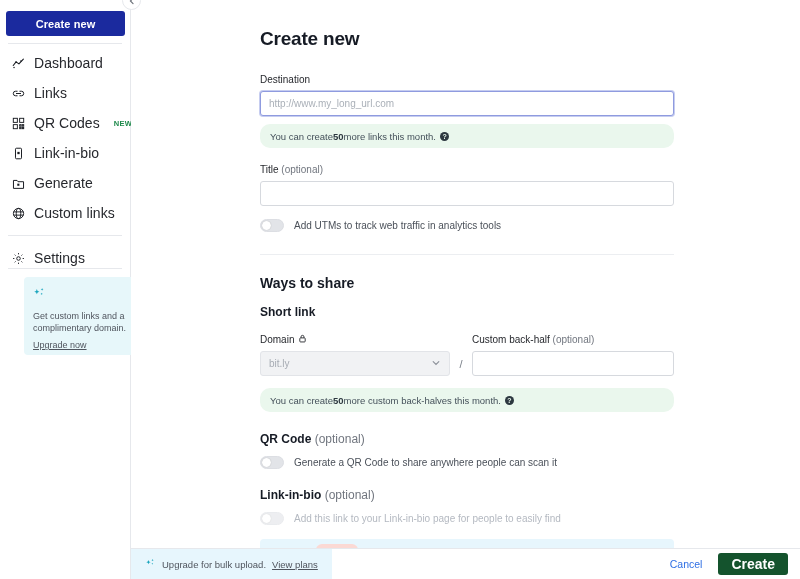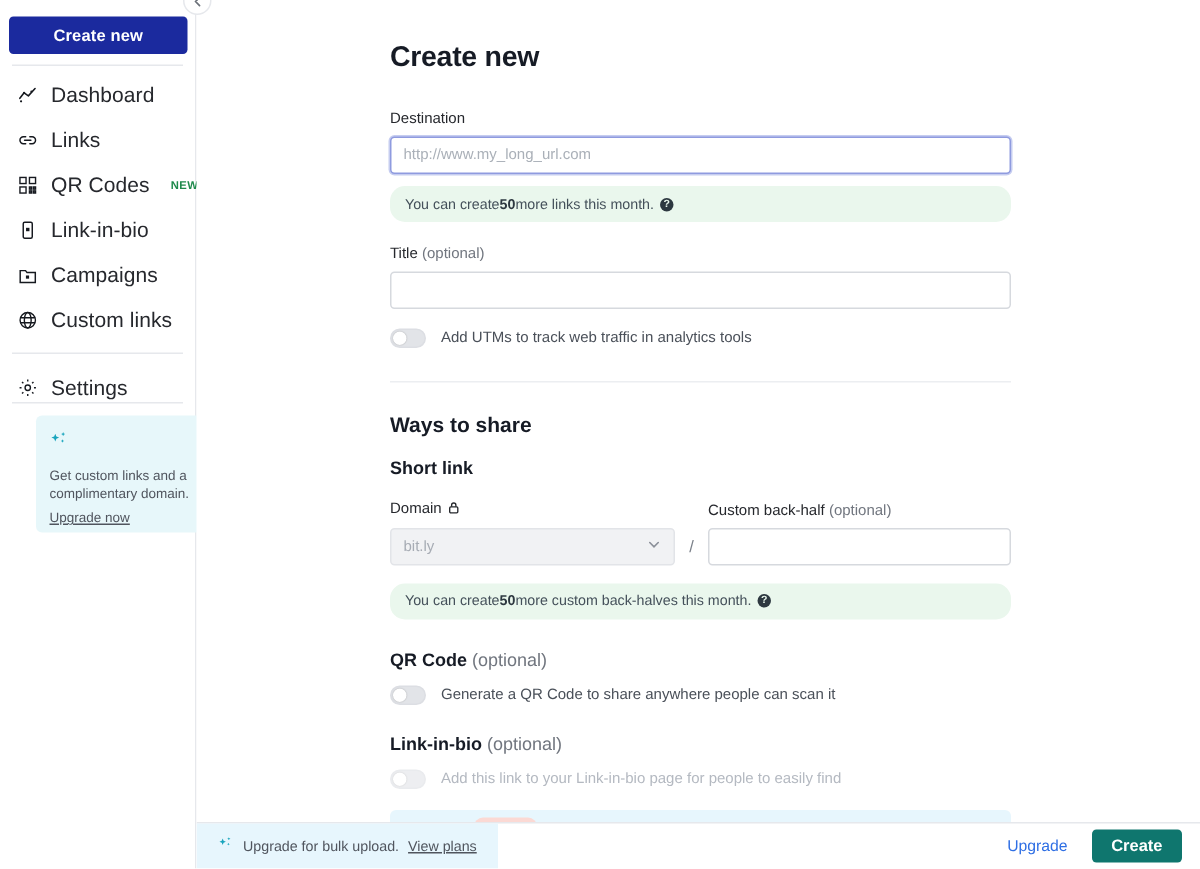--- a/index.html
+++ b/index.html
@@ -234,25 +234,25 @@
     text-decoration: underline; cursor: pointer; color: #50555e;
   }
   .footer-spacer { flex: 1; }
   .cancel-btn {
     background: none; border: none;
     font-family: "Liberation Sans", sans-serif;
     font-size: 10.5px; color: #2f6fe4;
     cursor: pointer; padding: 4px 10px;
   }
   .create-btn {
-    background: #0f766e; border: none;
+    background: #14532d; border: none;
     border-radius: 3px;
     color: #ffffff;
     font-family: "Liberation Sans", sans-serif;
-    font-size: 11px; font-weight: bold;
+    font-size: 14px; font-weight: bold;
     height: 22px; padding: 0 13px;
     cursor: pointer; margin-left: 6px;
   }
 </style>
 </head>
 <body>
 
 <div class="app">
 
   <aside class="sidebar">
@@ -314,21 +314,21 @@
         <span class="nav-label">Link-in-bio</span>
       </div>
 
       <div class="nav-item">
         <span class="nav-icon">
           <svg width="13" height="13" viewBox="0 0 16 16" fill="none" stroke="currentColor" stroke-width="1.2">
             <path d="M1.8 4.2h4.4l1.2 1.6h6.8v8.2H1.8z"></path>
             <rect x="6.5" y="8.2" width="2.6" height="2.6" fill="currentColor" stroke="none"></rect>
           </svg>
         </span>
-        <span class="nav-label">Campaigns</span>
+        <span class="nav-label">Generate</span>
       </div>
 
       <div class="nav-item">
         <span class="nav-icon">
           <svg width="13" height="13" viewBox="0 0 16 16" fill="none" stroke="currentColor" stroke-width="1.15">
             <circle cx="8" cy="8" r="6.3"></circle>
             <ellipse cx="8" cy="8" rx="2.8" ry="6.3"></ellipse>
             <path d="M1.9 6h12.2M1.9 10h12.2"></path>
           </svg>
         </span>
@@ -503,17 +503,17 @@
             <path d="M11 1.6l.45 1.1 1.1.45-1.1.45-.45 1.1-.45-1.1-1.1-.45 1.1-.45z"></path>
             <path d="M10.6 7l.4 1 1 .4-1 .4-.4 1-.4-1-1-.4 1-.4z"></path>
           </svg>
         </span>
         <span>Upgrade for bulk upload.</span>
         <span class="upgrade-link">View plans</span>
       </div>
 
       <div class="footer-spacer"></div>
 
-      <button class="cancel-btn">Upgrade</button>
+      <button class="cancel-btn">Cancel</button>
       <button class="create-btn">Create</button>
     </div>
   </main>
 </div>
 
 </body></html>

